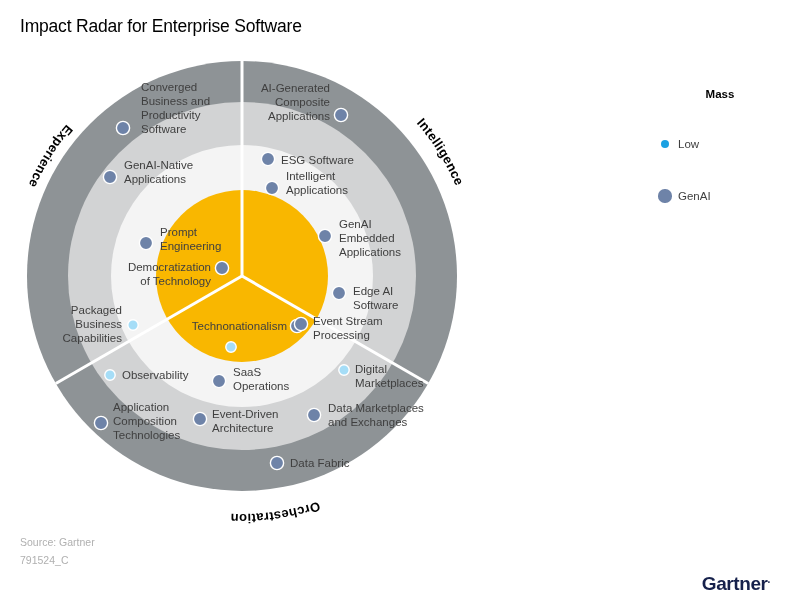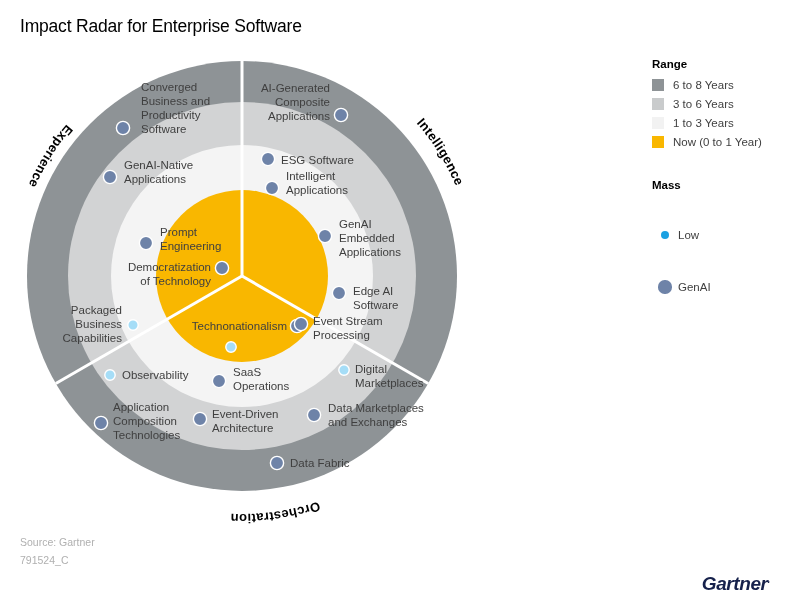--- a/index.html
+++ b/index.html
@@ -39,38 +39,37 @@
     font-size:11.5px;font-weight:bold;color:#000000;
     margin:0 0 7px 0;
   }
   .legend-row{
     display:flex;align-items:center;margin-bottom:4px;height:15px;
   }
   .swatch{
     width:12px;height:12px;flex:0 0 12px;margin-right:9px;
   }
   .legend-text{font-size:11.5px;color:#3f3f3f;white-space:nowrap;}
-  #mass-block{margin-top:30px;}
+  #mass-block{margin-top:30px;text-align:center;}
   .mass-row{
     display:flex;align-items:center;margin-bottom:7px;height:16px;margin-top:36px;
   }
   .mass-dot-cell{
     width:26px;flex:0 0 26px;display:flex;justify-content:center;align-items:center;
   }
   .mass-dot{border-radius:50%;display:block;}
   
   #source-note{
     position:absolute;left:20px;top:533px;
     font-size:10.5px;color:#b0b0b0;line-height:18px;
   }
   #gartner-logo{
     position:absolute;right:18px;bottom:12px;
     font-size:19px;font-weight:bold;color:#16214b;
     letter-spacing:-0.4px;
-    font-style:italic;
   }
   #gartner-logo .tm{font-size:10px;vertical-align:super;font-weight:bold;}
 </style>
 </head>
 <body>
 
 <div id="page-title">Impact Radar for Enterprise Software</div>
 
 <div id="radar-wrap">
   <svg id="radar-svg" width="620" height="540" viewBox="0 0 620 540">
@@ -176,41 +175,20 @@
         </circle>
         <circle cx="277" cy="463" r="6.6" fill="#6e83a8" stroke="#ffffff" stroke-width="1.4">
           <title>Data Fabric</title>
         </circle>
       </g>
   </svg>
 </div>
 
 <div id="legend">
 
-  <div id="range-block">
-    <div class="legend-head">Range</div>
-    <div id="range-rows">
-        <div class="legend-row">
-          <span class="swatch" style="background: rgb(142, 147, 150);"></span>
-          <span class="legend-text">6 to 8 Years</span>
-        </div>
-        <div class="legend-row">
-          <span class="swatch" style="background: rgb(201, 203, 204);"></span>
-          <span class="legend-text">3 to 6 Years</span>
-        </div>
-        <div class="legend-row">
-          <span class="swatch" style="background: rgb(242, 242, 242);"></span>
-          <span class="legend-text">1 to 3 Years</span>
-        </div>
-        <div class="legend-row">
-          <span class="swatch" style="background: rgb(249, 183, 0);"></span>
-          <span class="legend-text">Now (0 to 1 Year)</span>
-        </div>
-      </div>
-  </div>
 
   <div id="mass-block">
     <div class="legend-head">Mass</div>
     <div id="mass-rows">
         <div class="mass-row">
           <span class="mass-dot-cell">
             <span class="mass-dot" style="width: 8px; height: 8px; background: rgb(27, 161, 226);"></span>
           </span>
           <span class="legend-text">Low</span>
         </div>

